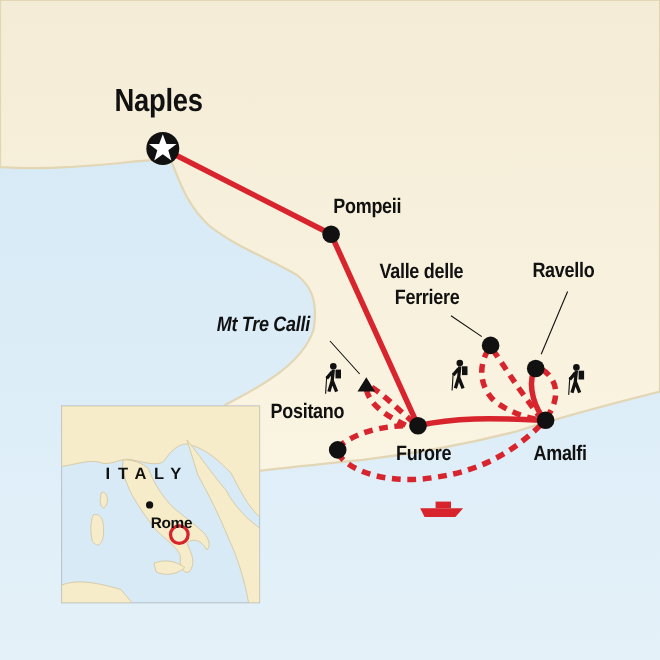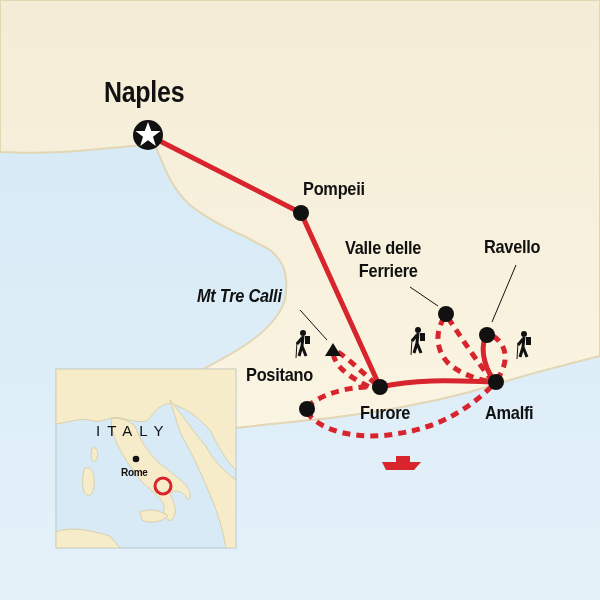--- a/index.html
+++ b/index.html
@@ -8,22 +8,22 @@
   .lbl { position:absolute; font-family:"Liberation Sans", sans-serif; font-weight:bold; color:#111; white-space:nowrap; letter-spacing:-0.3px; }
   .lbl-naples { left:104px; top:76px; font-size:29px; transform:scaleX(0.86); transform-origin:left top; }
   .lbl-med { font-size:19px; transform:scaleX(0.86); transform-origin:left top; }
   .lbl-pompeii { left:303px; top:178px; }
   .lbl-valle { left:345px; top:236px; text-align:center; line-height:23px; }
   .lbl-ravello { left:484px; top:236px; }
   .lbl-mt { left:197px; top:285px; font-style:italic; }
   .lbl-positano { left:246px; top:364px; }
   .lbl-furore { left:360px; top:402px; }
   .lbl-amalfi { left:485px; top:402px; }
-  .lbl-italy { left:96px; top:422px; font-size:15px; font-weight:normal; letter-spacing:7px; }
-  .lbl-rome { left:121px; top:467px; font-size:10px; }
+  .lbl-italy { left:96px; top:422px; font-size:15px; font-weight:bold; letter-spacing:7px; }
+  .lbl-rome { left:137px; top:467px; font-size:14px; }
 </style>
 </head>
 <body>
 
 <svg id="map" viewBox="0 0 600 600" xmlns="http://www.w3.org/2000/svg">
   <defs>
     <linearGradient id="seaGrad" x1="0" y1="0" x2="0" y2="1">
       <stop offset="0" stop-color="#d3e8f5"></stop>
       <stop offset="1" stop-color="#e4f1f9"></stop>
     </linearGradient>

